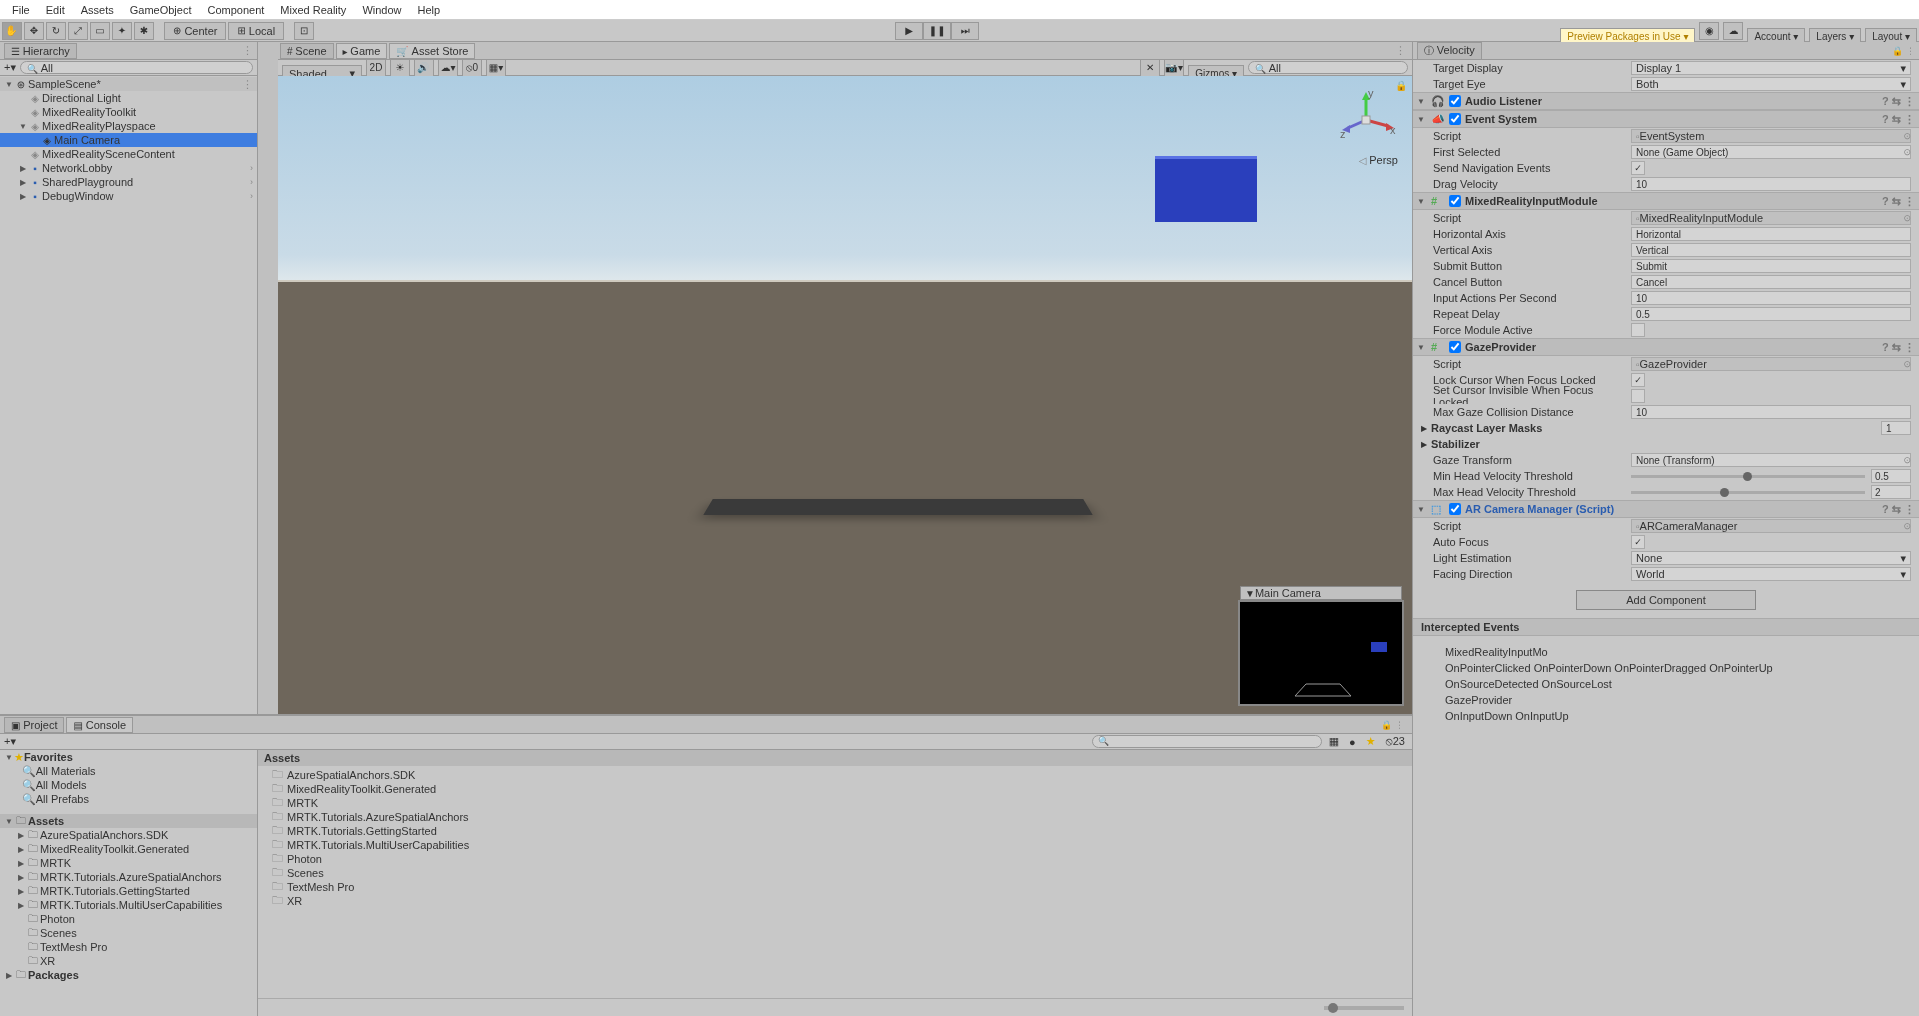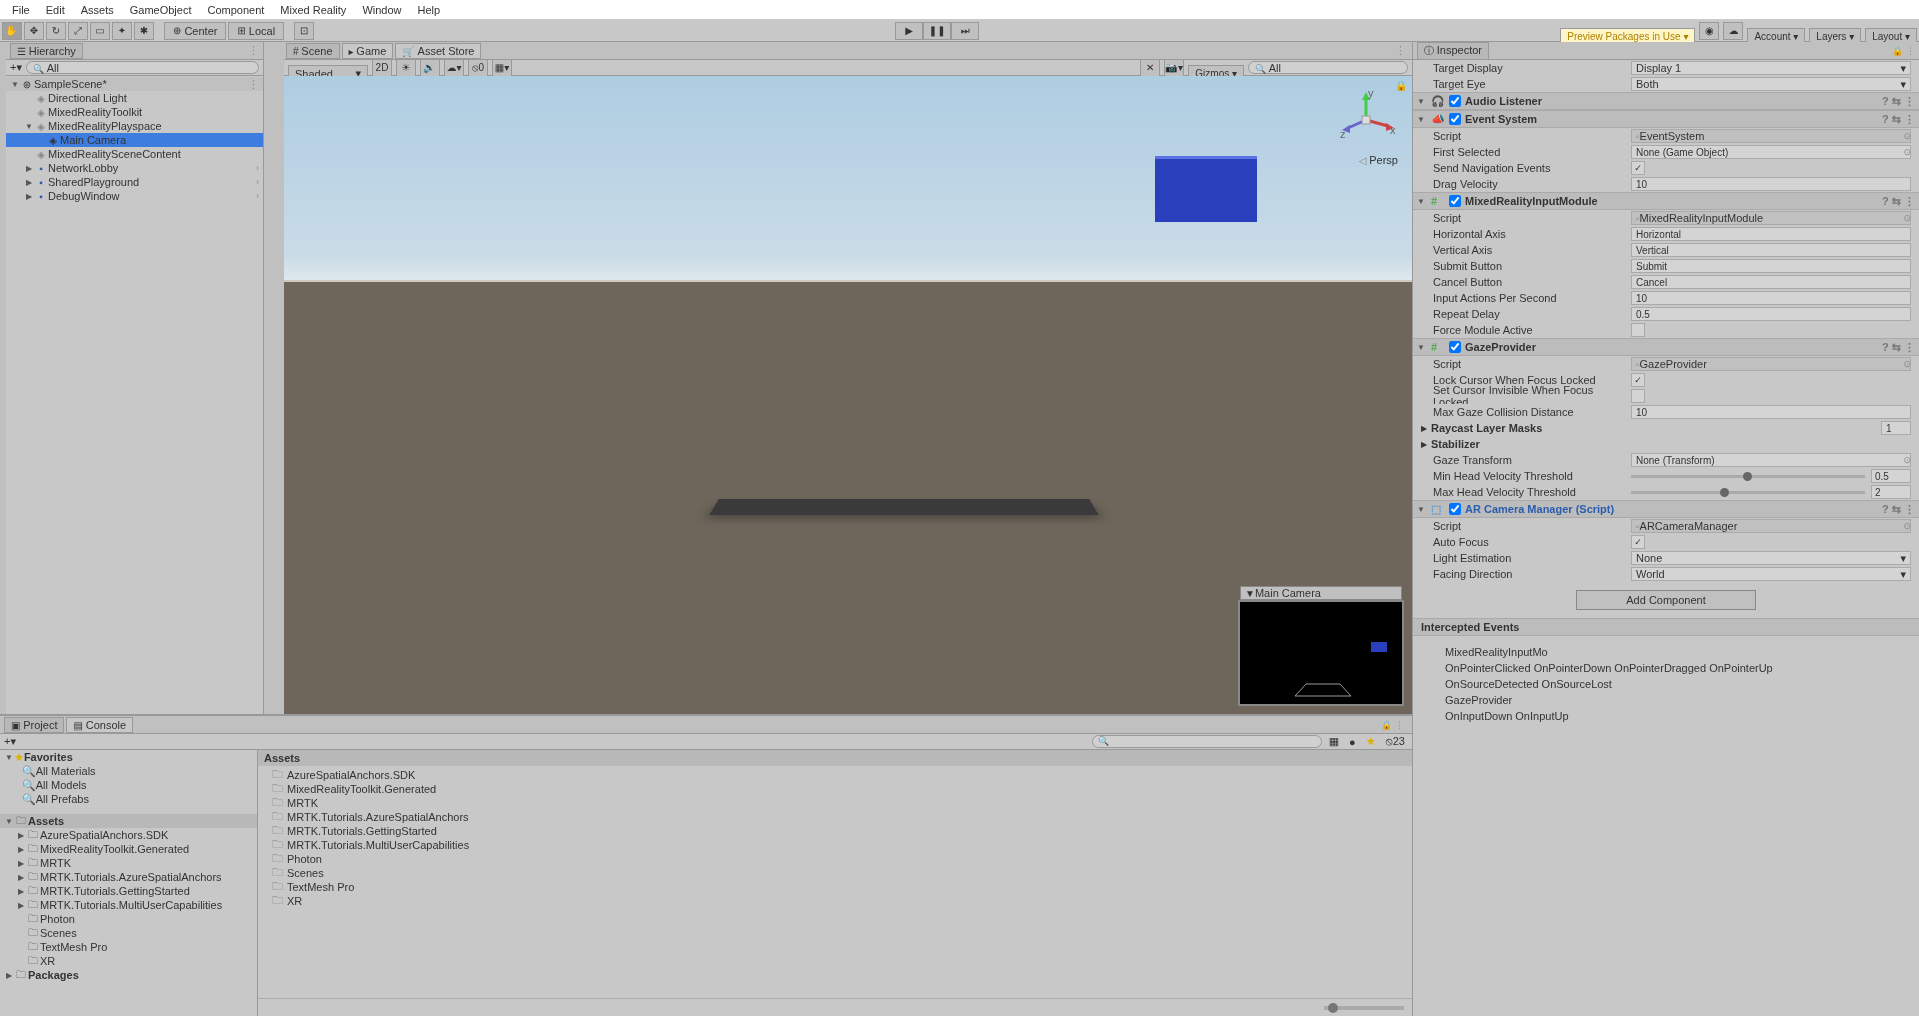--- a/index.html
+++ b/index.html
@@ -123,21 +123,21 @@
     <div class="dd preview">Preview Packages in Use ▾</div>
     <div class="tool-btn">◉</div>
     <div class="tool-btn">☁</div>
     <div class="dd">Account ▾</div>
     <div class="dd">Layers ▾</div>
     <div class="dd">Layout ▾</div>
   </div>
 </div>
 
 <div class="main" style="position: relative;">
-  <div class="left-col" style="height: calc(100% - 302px); margin-left: 6px;">
+  <div class="left-col" style="height: calc(100% - 302px);">
     <div class="panel-header">
       <span class="tab active">☰ <span>Hierarchy</span></span>
       <div class="spacer"></div>
         <span style="color:#888">⋮</span>
     </div>
     <div class="panel-toolbar">
       <span>+▾</span>
       <div class="search-mini">🔍 <span>All</span></div>
     </div>
     <div class="tree">
@@ -242,21 +242,21 @@
         <svg>
             <polygon points="55,94 111,94 100,82 66,82" fill="none" stroke="#999" stroke-width="1"></polygon>
           </svg>
       </div>
     </div>
 
   </div>
 
   <div class="inspector">
     <div class="insp-header">
-      <span class="tab active">ⓘ <span>Inspector</span></span>
+      <span class="tab active">ⓘ <span>Velocity</span></span>
       <div class="spacer"></div>
         <span style="color:#888;font-size:9px">🔒 ⋮</span>
     </div>
     <div class="prop-row">
         <span class="prop-label">Target Display</span>
         <div class="prop-val">
           <span>Display 1</span>
           <span style="margin-left:auto">▾</span>
         </div>
       </div>

